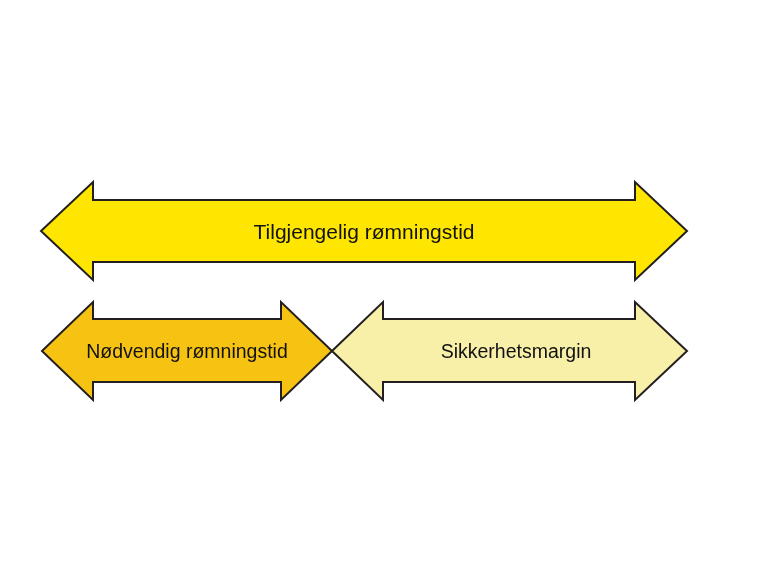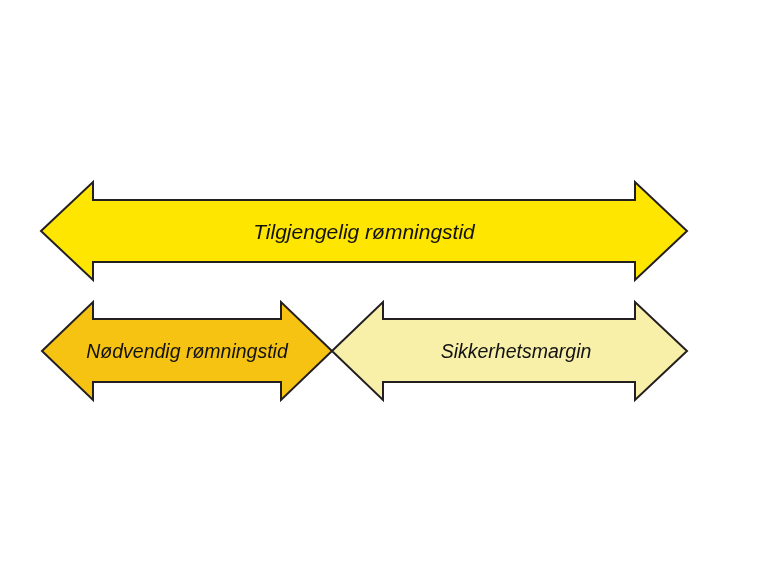--- a/index.html
+++ b/index.html
@@ -11,21 +11,20 @@
     height: 562px;
     background: #ffffff;
     font-family: "Liberation Sans", sans-serif;
     overflow: hidden;
   }
   #canvas {
     position: relative;
     width: 768px;
     height: 562px;
     background: #ffffff;
-    font-style: italic;
   }
   #diagram-svg {
     position: absolute;
     left: 0;
     top: 0;
     width: 768px;
     height: 562px;
   }
   .arrow-shape {
     stroke: #231f20;

